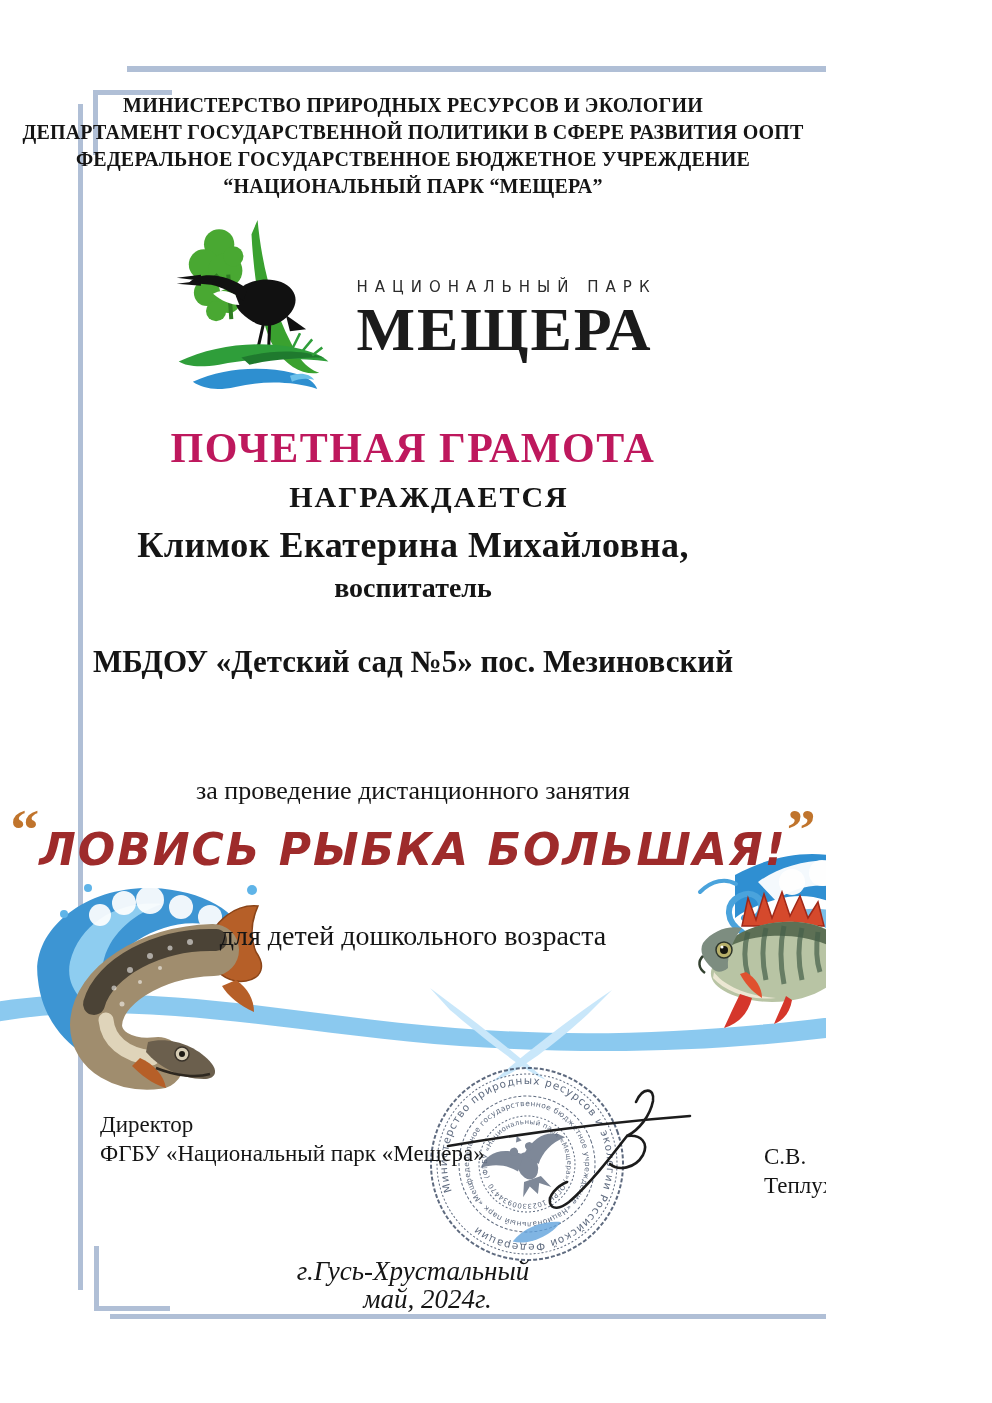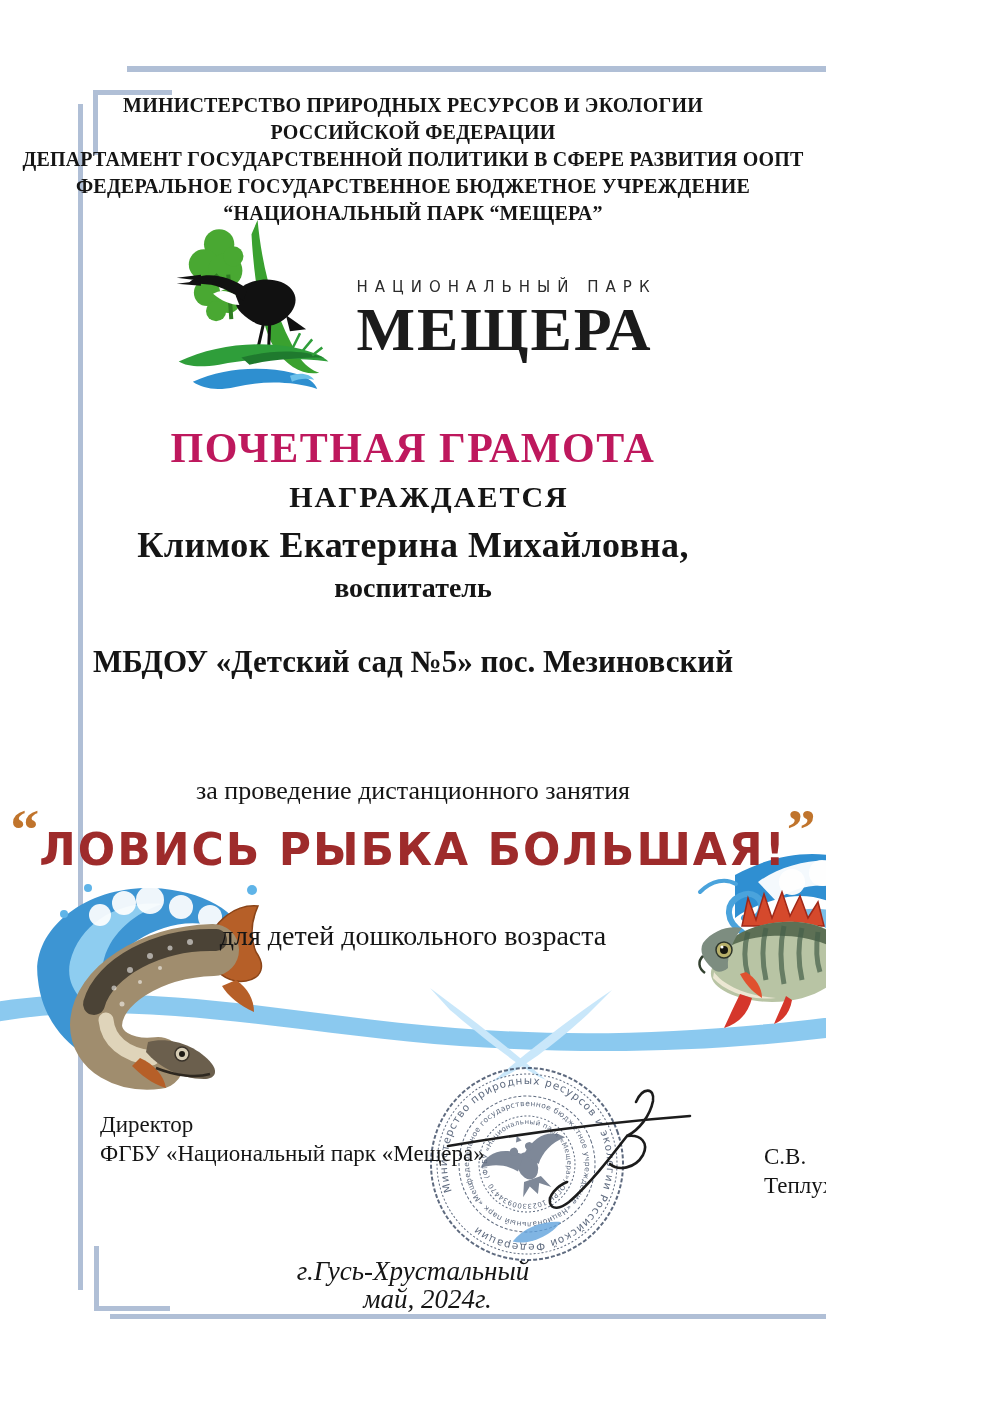--- a/index.html
+++ b/index.html
@@ -13,21 +13,21 @@
   
   .hdr{font-weight:bold;font-size:20px;line-height:27px;letter-spacing:.2px;z-index:3;}
   .title{font-weight:bold;font-size:42px;letter-spacing:1.5px;color:#be185d;z-index:3;}
   .caps{font-weight:bold;font-size:30px;letter-spacing:2px;z-index:3;}
   .name{font-weight:bold;font-size:36px;letter-spacing:.5px;z-index:3;}
   .role{font-weight:bold;font-size:28px;z-index:3;}
   .org{font-weight:bold;font-size:31px;z-index:3;}
   .plain{font-size:26px;z-index:3;}
   .aud{font-size:28px;z-index:4;}
   .slogan{z-index:4;white-space:nowrap;}
-  .slogan .ev{font-family:"DejaVu Sans",sans-serif;font-weight:bold;
+  .slogan .ev{font-family:"DejaVu Sans",sans-serif;font-style:italic;font-weight:bold;
               font-size:44px;letter-spacing:2px;color:#9e2b2b;}
   .slogan .q{font-family:"Liberation Serif",serif;font-weight:bold;font-size:58px;
              color:#c0742c;position:relative;top:-16px;line-height:0;}
   .sigtxt{font-size:23px;line-height:29px;z-index:6;}
   .footer{font-style:italic;font-size:27px;z-index:6;}
   .logo-row{display:flex;justify-content:center;align-items:flex-start;gap:22px;z-index:3;left:0;right:0;}
   .logo-text{padding-top:62px;text-align:left;}
   .logo-cap{font-family:"DejaVu Sans",sans-serif;font-size:15px;letter-spacing:7px;color:#2b2b2b;}
   .logo-name{font-weight:bold;font-size:62px;line-height:66px;letter-spacing:2px;color:#1b1b1b;}
   svg{display:block;}
@@ -41,21 +41,20 @@
   <div class="abs fr" style="left:78px;top:104px;width:5px;height:1186px;"></div>
   <div class="abs fr" style="left:917px;top:110px;width:5px;height:1180px;"></div>
   <div class="abs fr" style="left:110px;top:1314px;width:778px;height:5px;"></div>
   <div class="abs bracket" style="left:93px;top:90px;width:74px;height:60px;border-left:5px solid #b0bfd6;border-top:5px solid #b0bfd6;"></div>
   <div class="abs bracket" style="left:830px;top:90px;width:72px;height:64px;border-right:5px solid #b0bfd6;border-top:5px solid #b0bfd6;"></div>
   <div class="abs bracket" style="left:94px;top:1246px;width:71px;height:60px;border-left:5px solid #b0bfd6;border-bottom:5px solid #b0bfd6;"></div>
   <div class="abs bracket" style="left:845px;top:1246px;width:60px;height:60px;border-right:5px solid #b0bfd6;border-bottom:5px solid #b0bfd6;"></div>
 
   <div class="abs ctr hdr" style="top:92px;">
     <div>МИНИСТЕРСТВО ПРИРОДНЫХ РЕСУРСОВ И ЭКОЛОГИИ</div>
-    <div>РОССИЙСКОЙ ФЕДЕРАЦИИ</div>
     <div>ДЕПАРТАМЕНТ ГОСУДАРСТВЕННОЙ ПОЛИТИКИ В СФЕРЕ РАЗВИТИЯ ООПТ</div>
     <div>ФЕДЕРАЛЬНОЕ ГОСУДАРСТВЕННОЕ БЮДЖЕТНОЕ УЧРЕЖДЕНИЕ</div>
     <div>“НАЦИОНАЛЬНЫЙ ПАРК “МЕЩЕРА”</div>
   </div>
 
   <div class="abs logo-row" style="top:216px;">
     <svg width="165" height="182" viewBox="0 0 160 180">
 
       <g fill="#49a832">
         <circle cx="48" cy="28" r="15"></circle>

